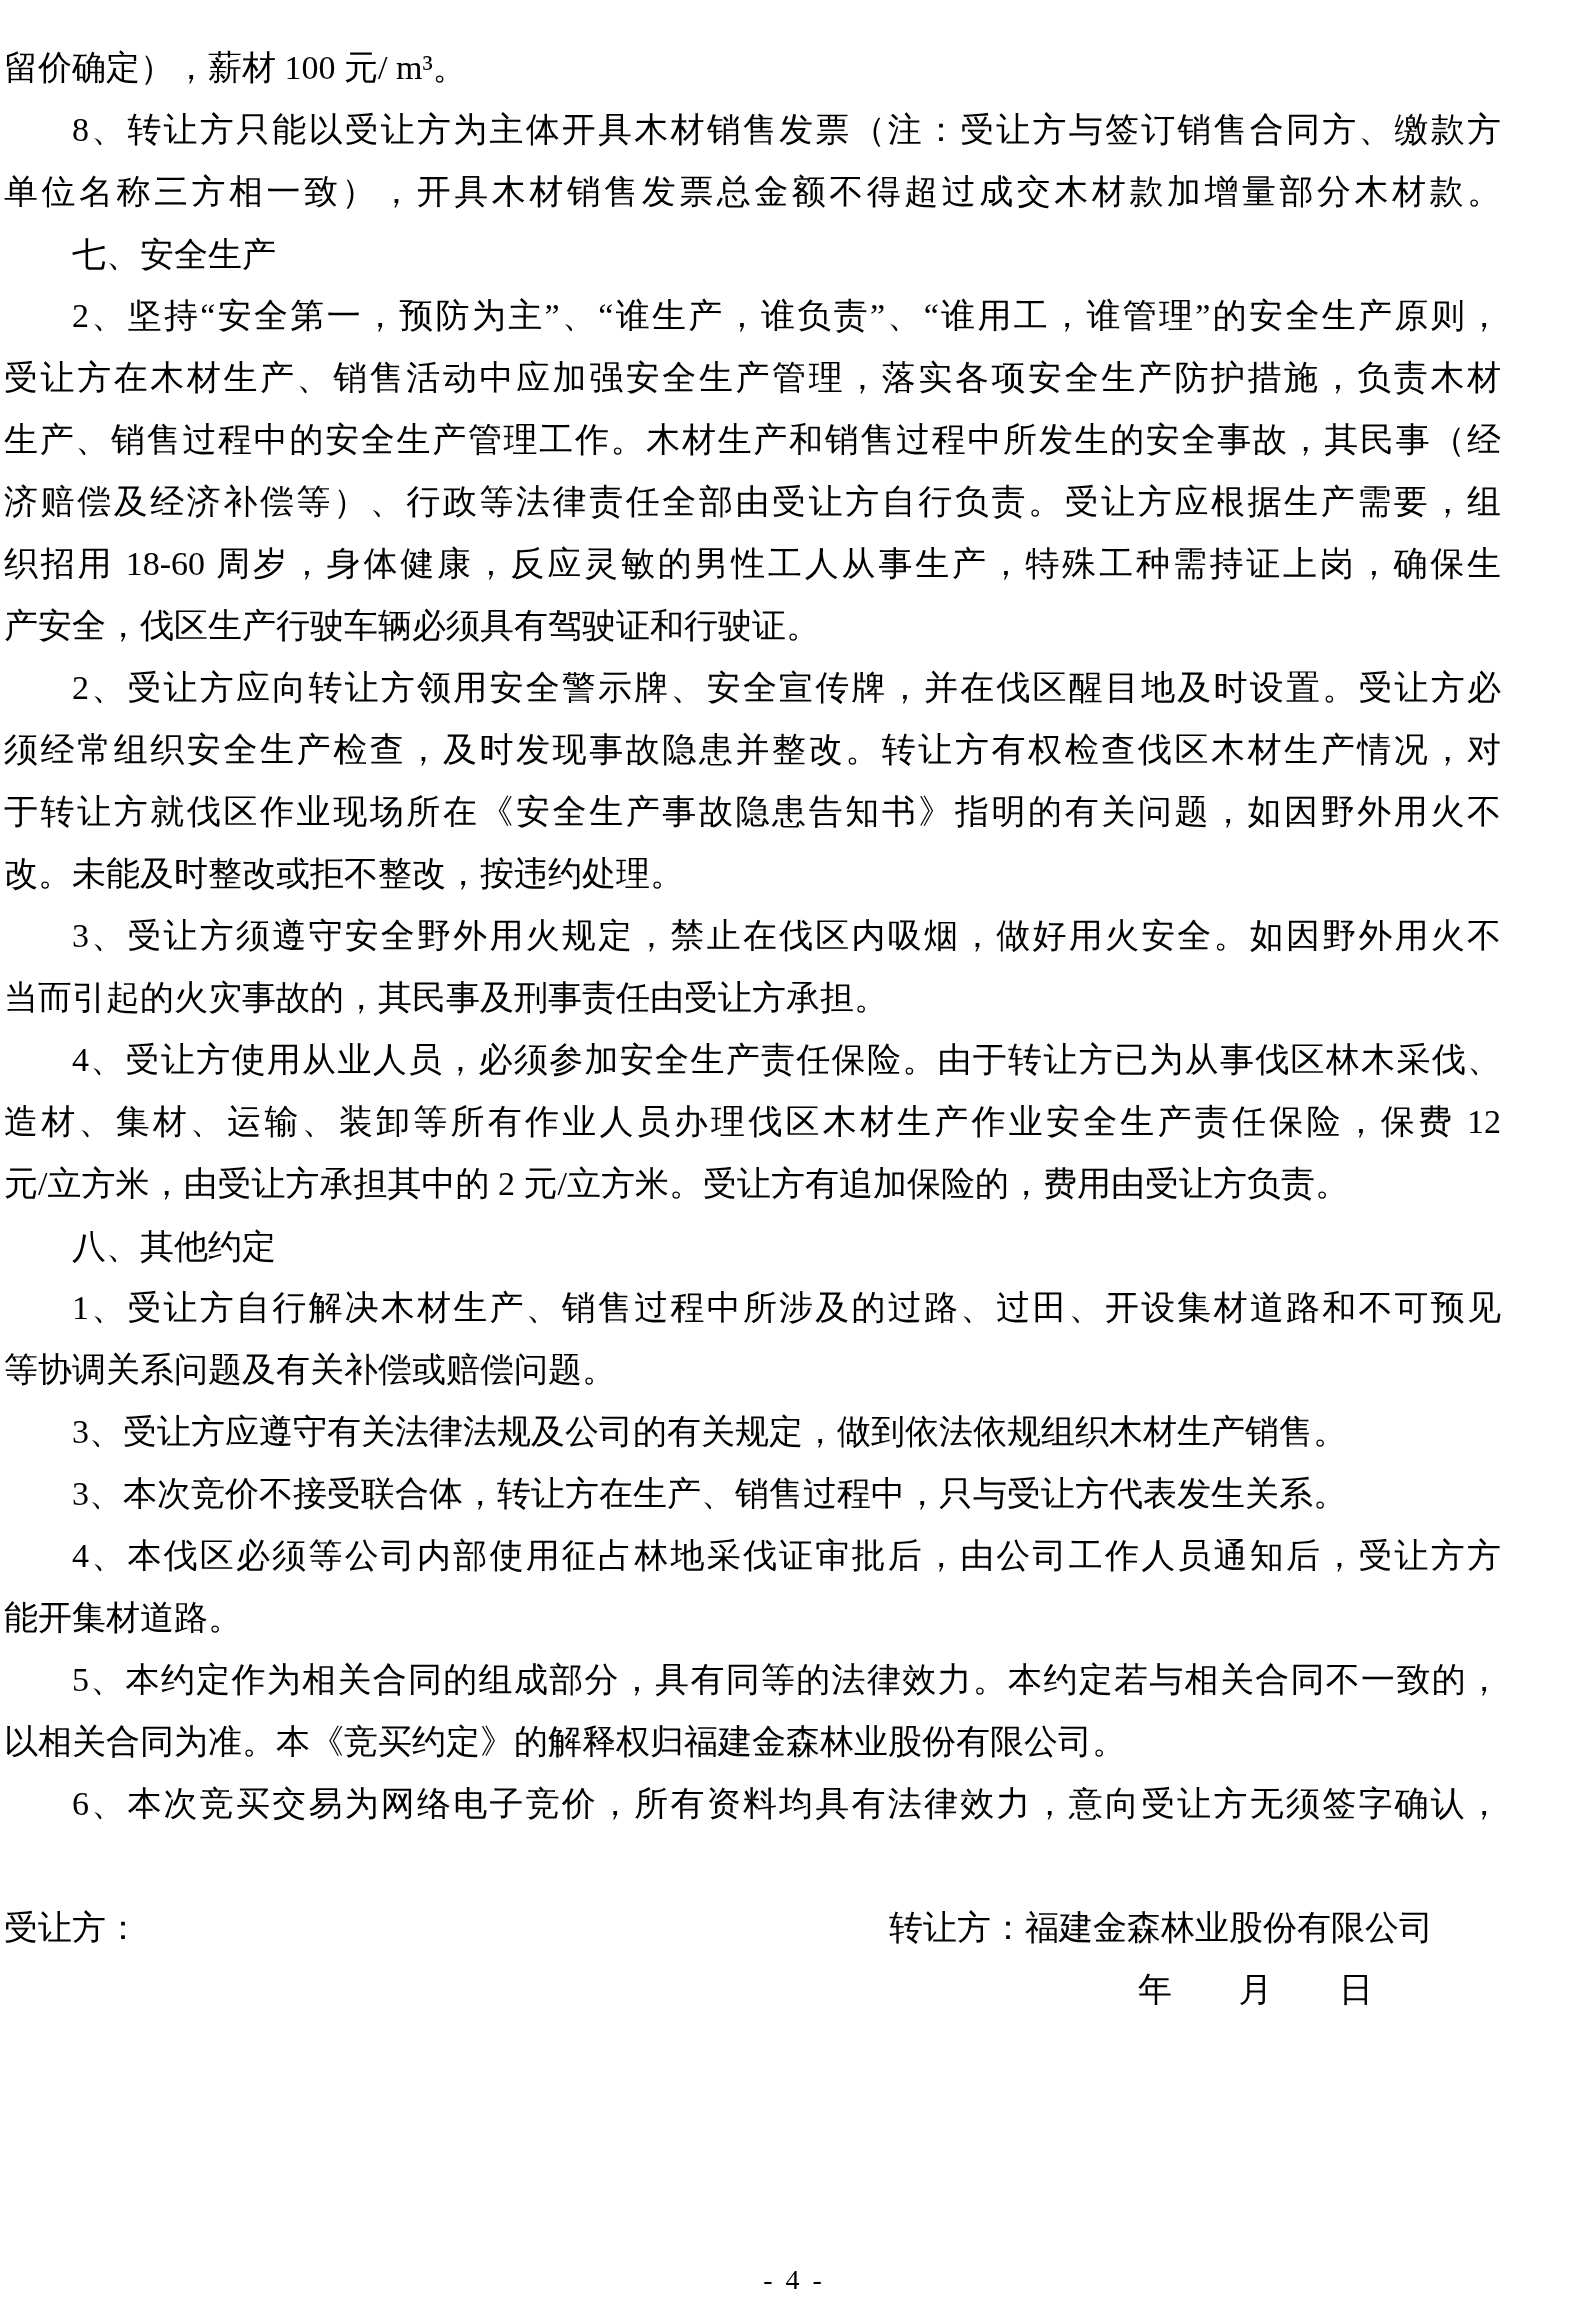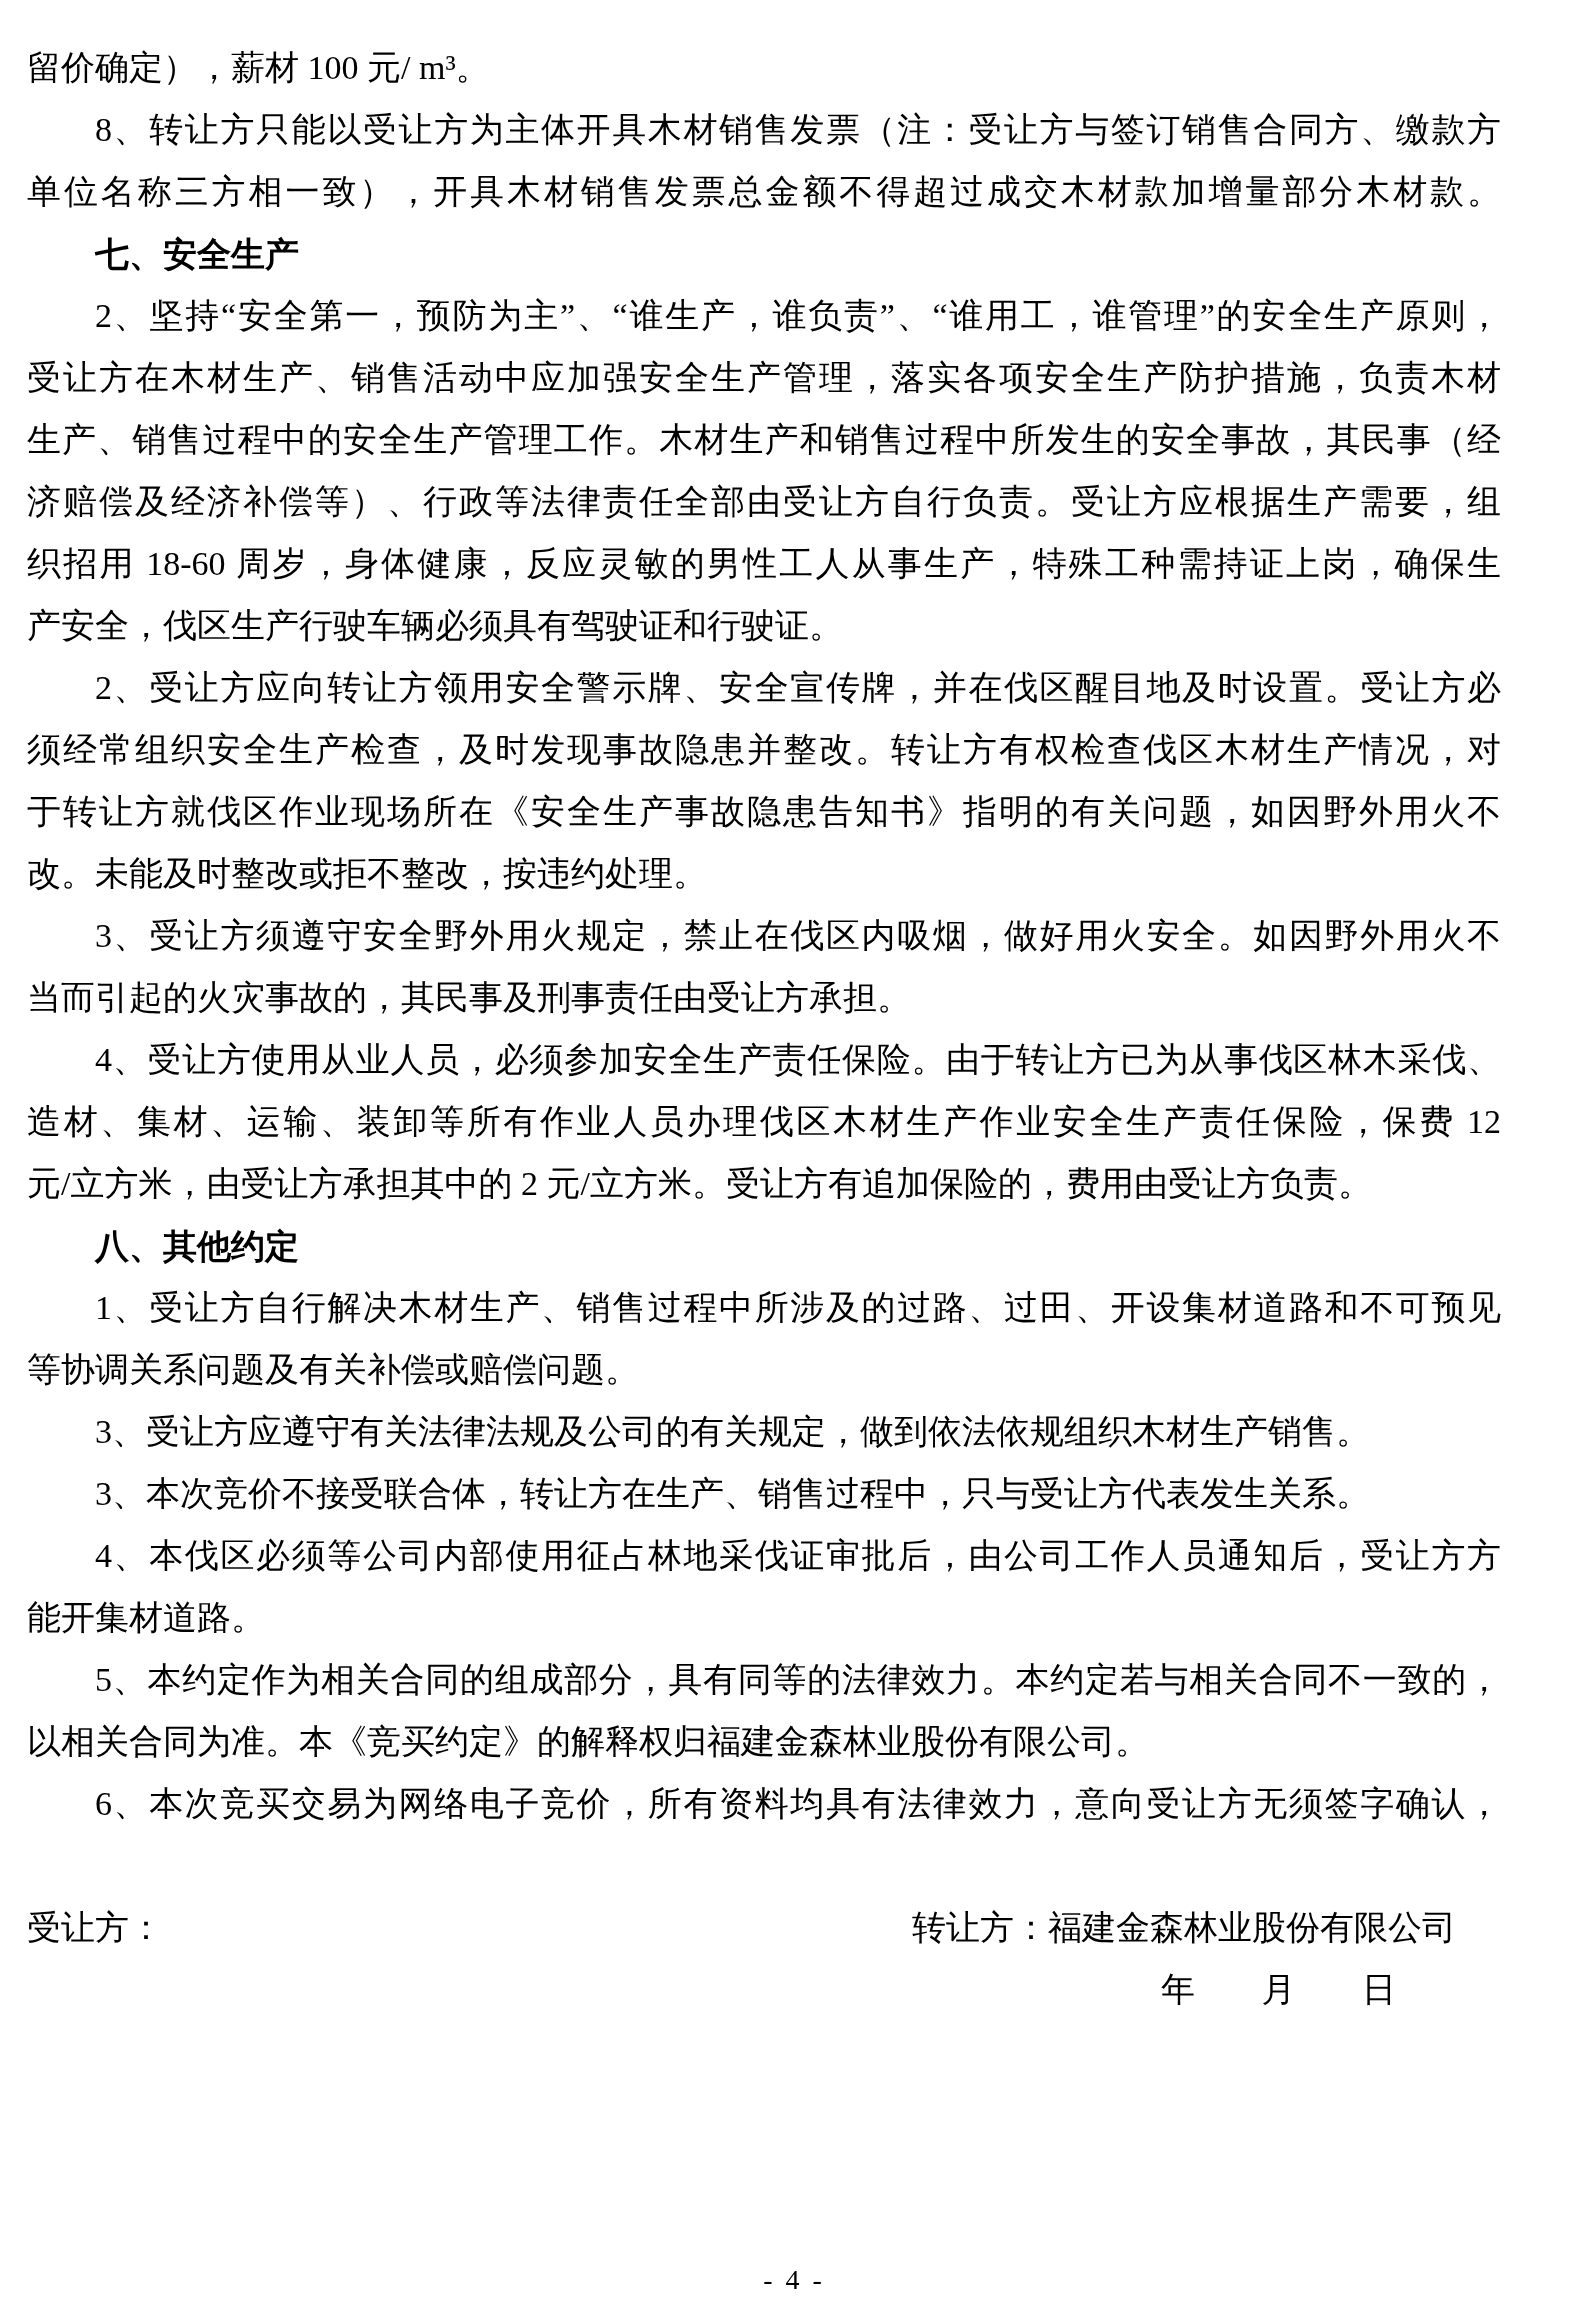--- a/index.html
+++ b/index.html
@@ -7,39 +7,39 @@
     padding: 0;
     background: #ffffff;
   }
   .page {
     position: relative;
     width: 1588px;
     height: 2307px;
     box-sizing: border-box;
     background: #ffffff;
     color: #000000;
-    padding: 37px 87px 0 27px;
+    padding: 37px 87px 0 4px;
     font-family: "Liberation Serif", "DejaVu Serif", serif;
     overflow: hidden;
   }
   .doc-body { width: 100%; }
   .doc-line {
     height: 62px;
     line-height: 62px;
     font-size: 34px;
     text-align: justify;
     overflow: hidden;
     white-space: normal;
   }
   .doc-line.full { text-align-last: justify; }
   .doc-line.end  { text-align-last: left; }
   .doc-line.indent { text-indent: 2em; }
   .doc-line.heading {
     font-family: "Liberation Sans", "DejaVu Sans", sans-serif;
-    font-weight: bold;
+    font-weight: normal;
     text-align-last: left;
   }
   .doc-line.blank { text-align-last: left; }
   .sig-row, .date-row {
     position: relative;
     height: 62px;
     line-height: 62px;
     font-size: 34px;
   }
   .sig-left { position: absolute; left: 0; top: 0; }

